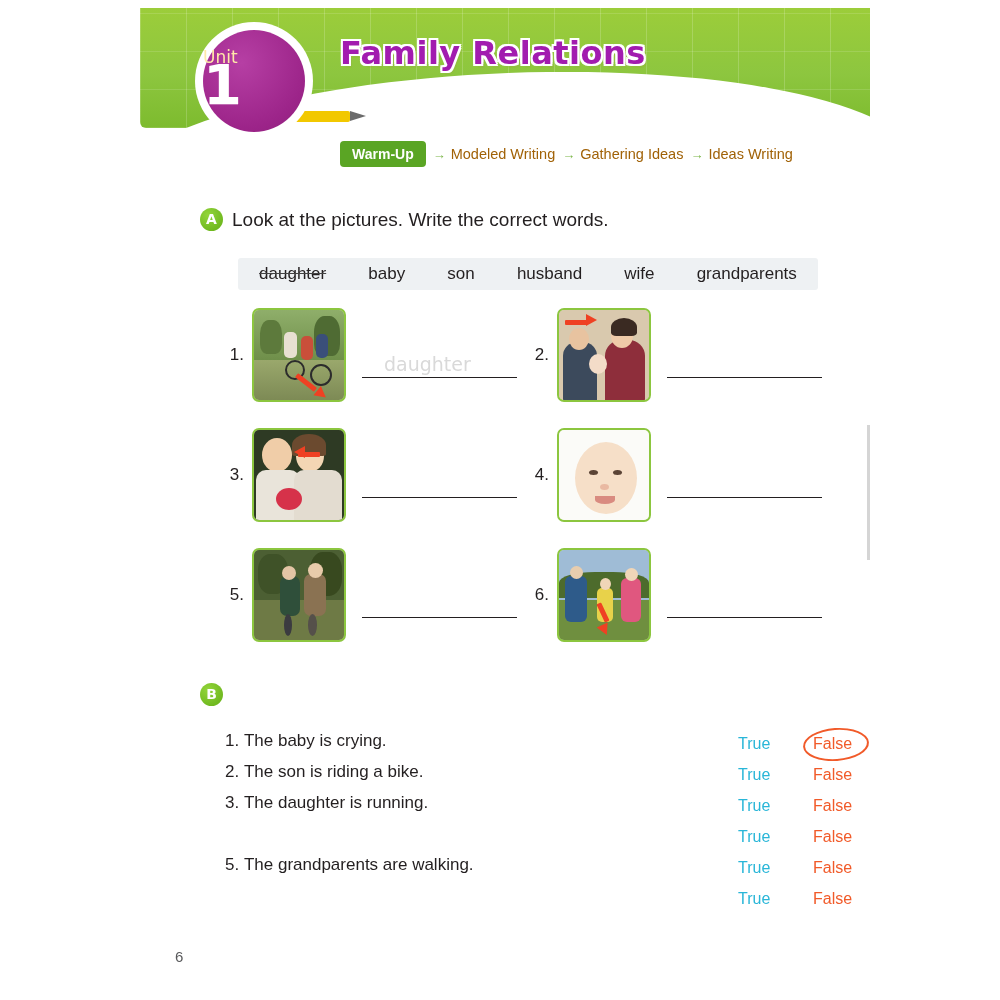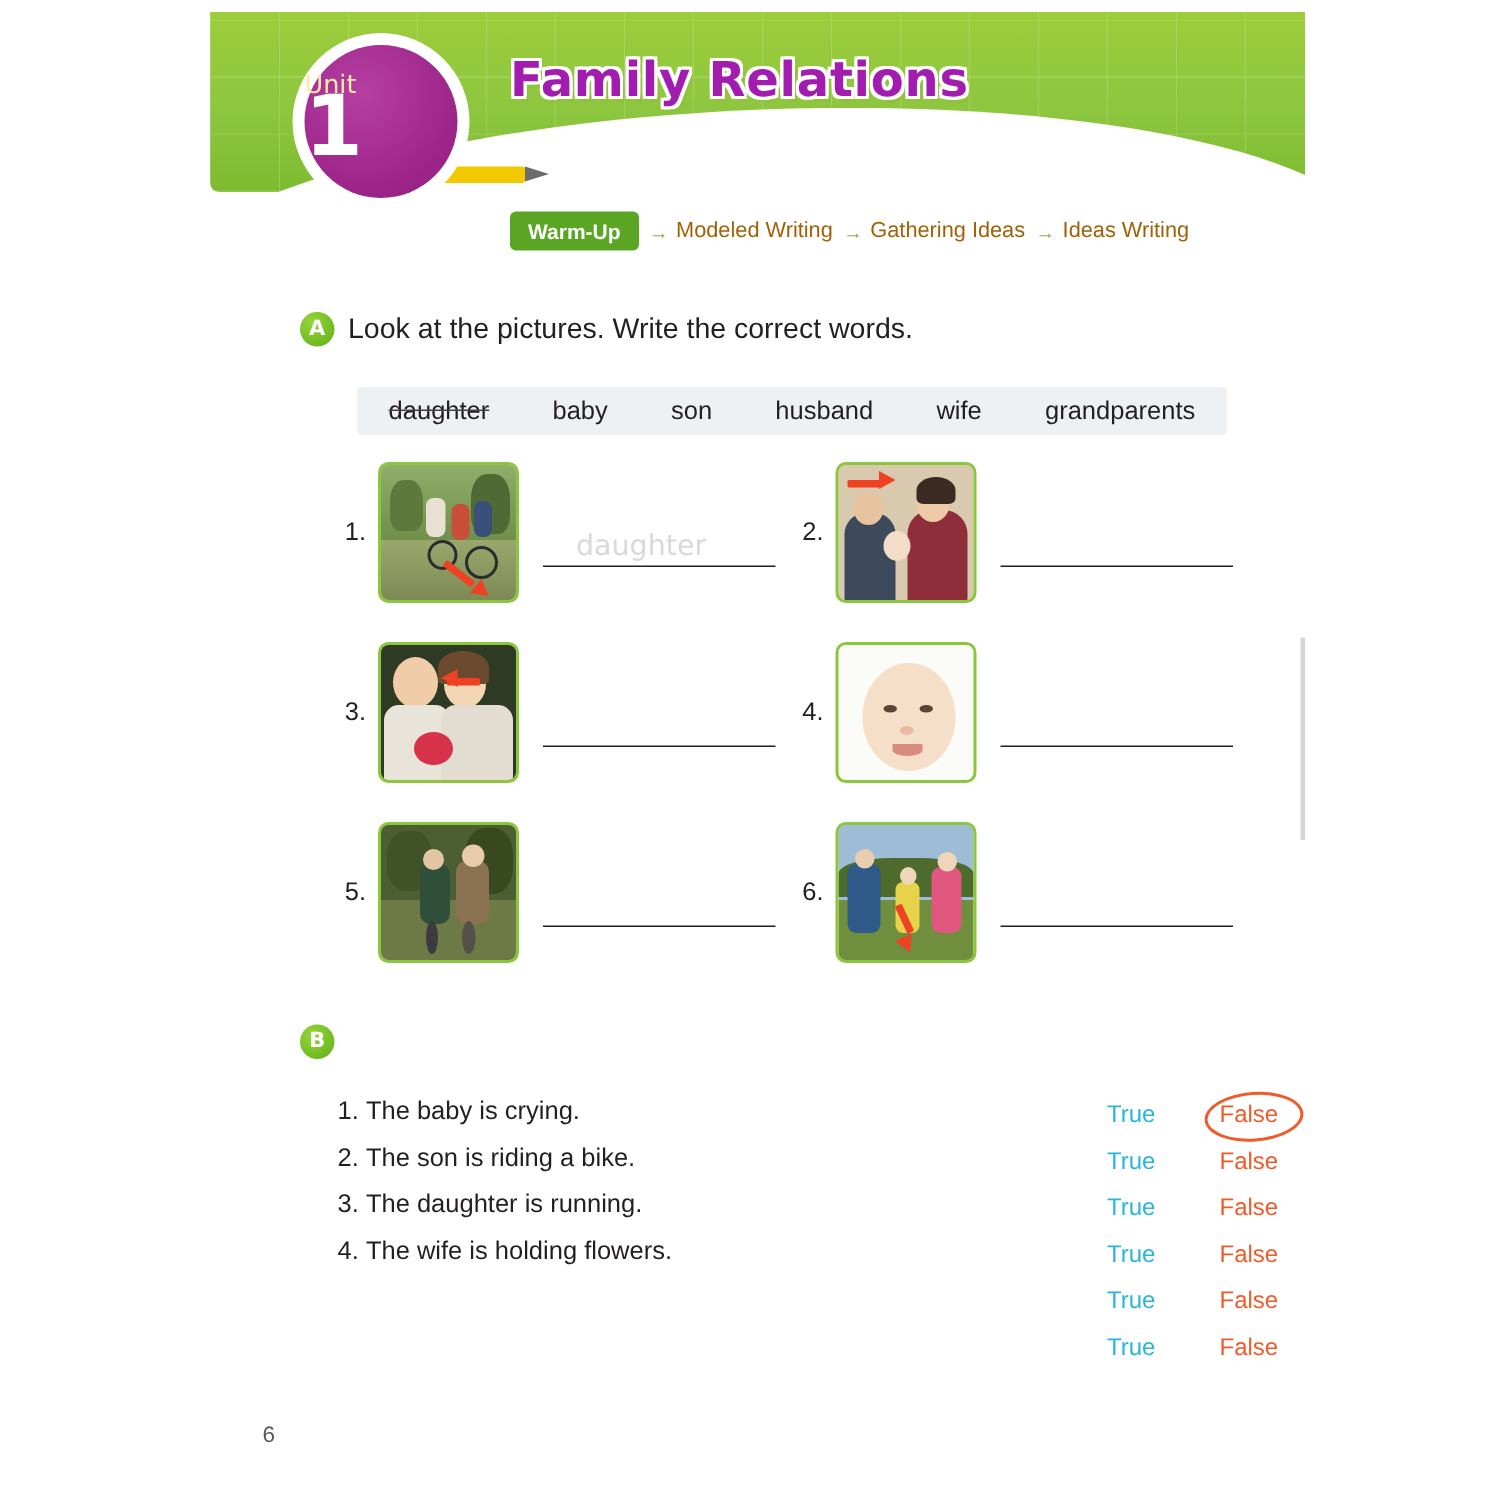--- a/index.html
+++ b/index.html
@@ -531,34 +531,34 @@
         <span class="bf">False</span>
       </div>
 
       <div class="brow">
         <span class="btext"><span>3.</span>&nbsp;<span>The daughter is running.</span></span>
         <span class="bt">True</span>
         <span class="bf">False</span>
       </div>
 
       <div class="brow">
-        <span class="btext"><span>4.</span>&nbsp;<span>The wife is holding flowers.</span></span>
+        <span class="bt">True</span>
+        <span class="bf">False</span>
+      </div>
+
+      <div class="brow">
+        <span class="btext"><span>5.</span>&nbsp;<span>The grandparents are walking.</span></span>
         <span class="bt">True</span>
         <span class="bf">False</span>
       </div>
 
       <div class="brow">
         <span class="bt">True</span>
         <span class="bf">False</span>
       </div>
 
-      <div class="brow">
-        <span class="bt">True</span>
-        <span class="bf">False</span>
-      </div>
-
     </div>
   </div>
 
   <div class="page-num">6</div>
 </div>
 
 <div class="edge-mark"></div>
 
 </body></html>

